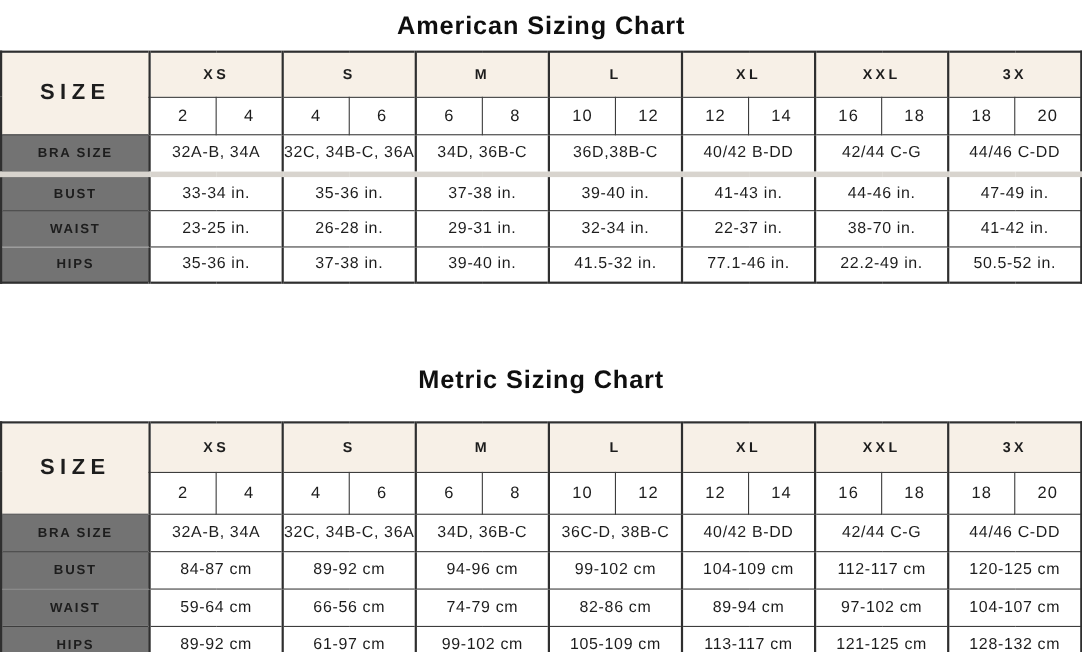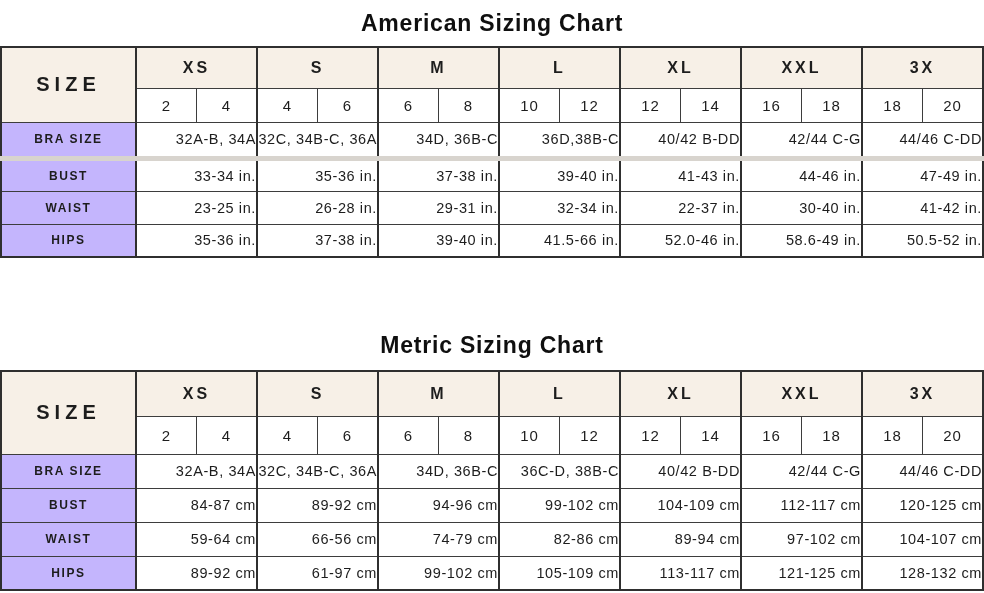--- a/index.html
+++ b/index.html
@@ -1,41 +1,41 @@
 <!DOCTYPE html>
 <html><head>
 <meta charset="utf-8">
 <style>
   * { margin:0; padding:0; box-sizing:border-box; }
   html,body { width:984px; height:593px; background:#ffffff; overflow:hidden;
               font-family:"Liberation Sans", sans-serif; color:#1d1d1d; }
   .chart-title { text-align:center; font-weight:bold; font-size:23px;
                  letter-spacing:0.8px; color:#0f0f0f; line-height:27px; }
   #title-american { padding:10px 0 9px; }
-  #title-metric   { padding:74px 0 11px; }
+  #title-metric   { padding:74px 0 24px; }
 
   table.sizing { width:984px; table-layout:fixed; border-collapse:collapse;
                  border:2px solid #2f2f2f; }
   col.label-col { width:135px; }
   th, td { text-align:center; vertical-align:middle; white-space:nowrap;
            overflow:hidden; border:1px solid #3d3d3d; }
 
   
   .gstart { border-left:2px solid #2f2f2f; }
   
   td.num2 { border-left:1px solid #a9a9a9; }
 
   .size-corner { background:#f7f0e7; font-size:20px; font-weight:bold;
                  letter-spacing:5px; border-right:2px solid #2f2f2f;margin-top:27px; }
-  .cell-letter { background:#f7f0e7; font-size:16px; font-weight:bold;
+  .cell-letter { background:#f7f0e7; font-size:13px; font-weight:bold;
                  letter-spacing:3px; border-bottom:1px solid #3d3d3d; }
   .cell-num    { background:#ffffff; font-size:15px; letter-spacing:1px; }
-  .row-label   { background:#c4b5fd; font-size:12px; font-weight:bold;
+  .row-label   { background:#737373; font-size:12px; font-weight:bold;
                  letter-spacing:1.6px; }
-  .cell-value  { background:#ffffff; font-size:14.5px; letter-spacing:0.6px;text-align:right; }
+  .cell-value  { background:#ffffff; font-size:14.5px; letter-spacing:0.6px; }
 
   
   .t-american .r-letters { height:41px; }
   .t-american .r-nums    { height:34px; }
   .t-american .r-bra     { height:36px; }
   .t-american .r-data    { height:33px; }
   .t-metric   .r-letters { height:45px; }
   .t-metric   .r-nums    { height:38px; }
   .t-metric   .r-bra     { height:34px; }
   .t-metric   .r-data    { height:34px; }
@@ -115,31 +115,31 @@
     <td colspan="2" class="cell-value gstart">44-46 in.</td>
     <td colspan="2" class="cell-value gstart">47-49 in.</td>
   </tr>
   <tr class="r-data">
     <th class="row-label">WAIST</th>
     <td colspan="2" class="cell-value gstart">23-25 in.</td>
     <td colspan="2" class="cell-value gstart">26-28 in.</td>
     <td colspan="2" class="cell-value gstart">29-31 in.</td>
     <td colspan="2" class="cell-value gstart">32-34 in.</td>
     <td colspan="2" class="cell-value gstart">22-37 in.</td>
-    <td colspan="2" class="cell-value gstart">30-40 in.</td>
+    <td colspan="2" class="cell-value gstart">38-70 in.</td>
     <td colspan="2" class="cell-value gstart">41-42 in.</td>
   </tr>
   <tr class="r-data">
     <th class="row-label">HIPS</th>
     <td colspan="2" class="cell-value gstart">35-36 in.</td>
     <td colspan="2" class="cell-value gstart">37-38 in.</td>
     <td colspan="2" class="cell-value gstart">39-40 in.</td>
-    <td colspan="2" class="cell-value gstart">41.5-66 in.</td>
-    <td colspan="2" class="cell-value gstart">52.0-46 in.</td>
-    <td colspan="2" class="cell-value gstart">58.6-49 in.</td>
+    <td colspan="2" class="cell-value gstart">41.5-32 in.</td>
+    <td colspan="2" class="cell-value gstart">77.1-46 in.</td>
+    <td colspan="2" class="cell-value gstart">22.2-49 in.</td>
     <td colspan="2" class="cell-value gstart">50.5-52 in.</td>
   </tr>
 </tbody>
   </table>
 
 <div class="chart-title" id="title-metric">Metric Sizing Chart</div>
 
 <table class="sizing t-metric">
   <colgroup>
     <col class="label-col">

